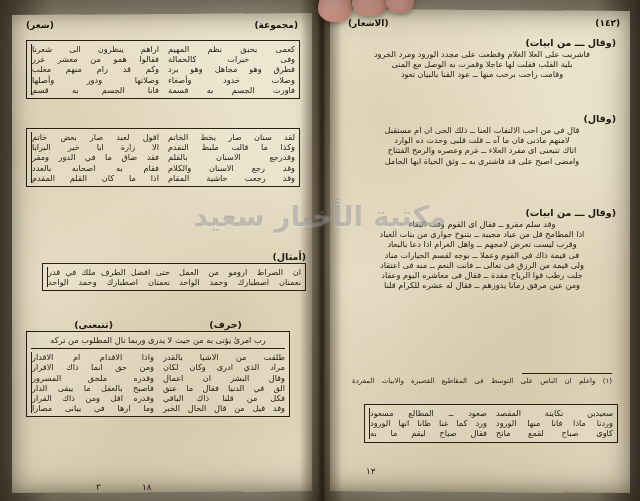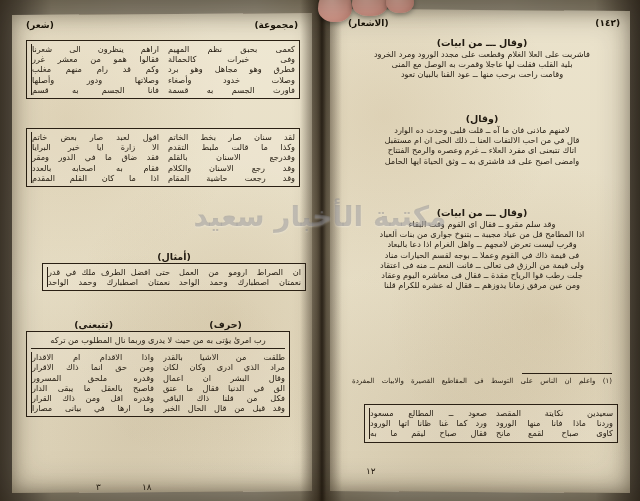--- a/index.html
+++ b/index.html
@@ -90,21 +90,20 @@
     background: rgba(255,252,240,0.18);
   }
   .rule {
     border-top: 1.2px solid #2a2014;
     margin: 3px 0;
   }
   .twocol { display: flex; gap: 5px; }
   .twocol > div { flex: 1 1 0; min-width: 0; }
   .vsep { border-left: 1.3px solid #2a2014; }
   .ttl {
-    text-align: center;
     font-size: 9.5px;
     font-weight: bold;
     padding: 1px 0;
   }
   .pgnum {
     position: absolute;
     font-size: 9px;
     font-weight: normal;
     color: #241c11;
   }
@@ -249,22 +248,22 @@
 
   <div class="col" style="left:348px; top:36px; width:268px;">
     <div class="ttl">(وقال ـــ من ابيات)</div>
     <div class="ln c">فاشربت على العلا الغلام وقطعت على مجدد الورود ومرد الخرود</div>
     <div class="ln c">بلية القلب فقلت لها عاجلا وقمرت به الوصل مع المنى</div>
     <div class="ln c">وقامت راحت برحب منها ــ عود القنا بالبيان تعود</div>
   </div>
 
   <div class="col" style="left:348px; top:112px; width:268px;">
     <div class="ttl">(وقال)</div>
+    <div class="ln c">قال في من احب الالتفات العنا ــ ذلك الحى ان ام مستقبل</div>
     <div class="ln c">لامنهم ماذنى فان ما آه ــ قلت قلبى وحدث ده الوارد</div>
-    <div class="ln c">قال في من احب الالتفات العنا ــ ذلك الحى ان ام مستقبل</div>
     <div class="ln c">اتاك تتبعنى اى مفرد العلاء ــ غرم وعصره والرمح الفتتاح</div>
     <div class="ln c">وامضى اصبح على قد فاشترى به ــ وثق الحياة ايها الحامل</div>
   </div>
 
   <div class="col" style="left:348px; top:206px; width:268px;">
     <div class="ttl">(وقال ـــ من ابيات)</div>
     <div class="ln c">وقد سلم مقرو ــ فقال اى القوم وقت البقاء</div>
     <div class="ln c">اذا المطامح قل من عياد مجيبة ــ بتنوخ جوارى من بنات العباد</div>
     <div class="ln c">وقرب ليست تعرض لامجهم ــ واهل الغرام اذا دعا بالبعاد</div>
     <div class="ln c">فى قيمة ذاك في القوم وعملا ــ بوجه لقسم الحيارات مناد</div>

